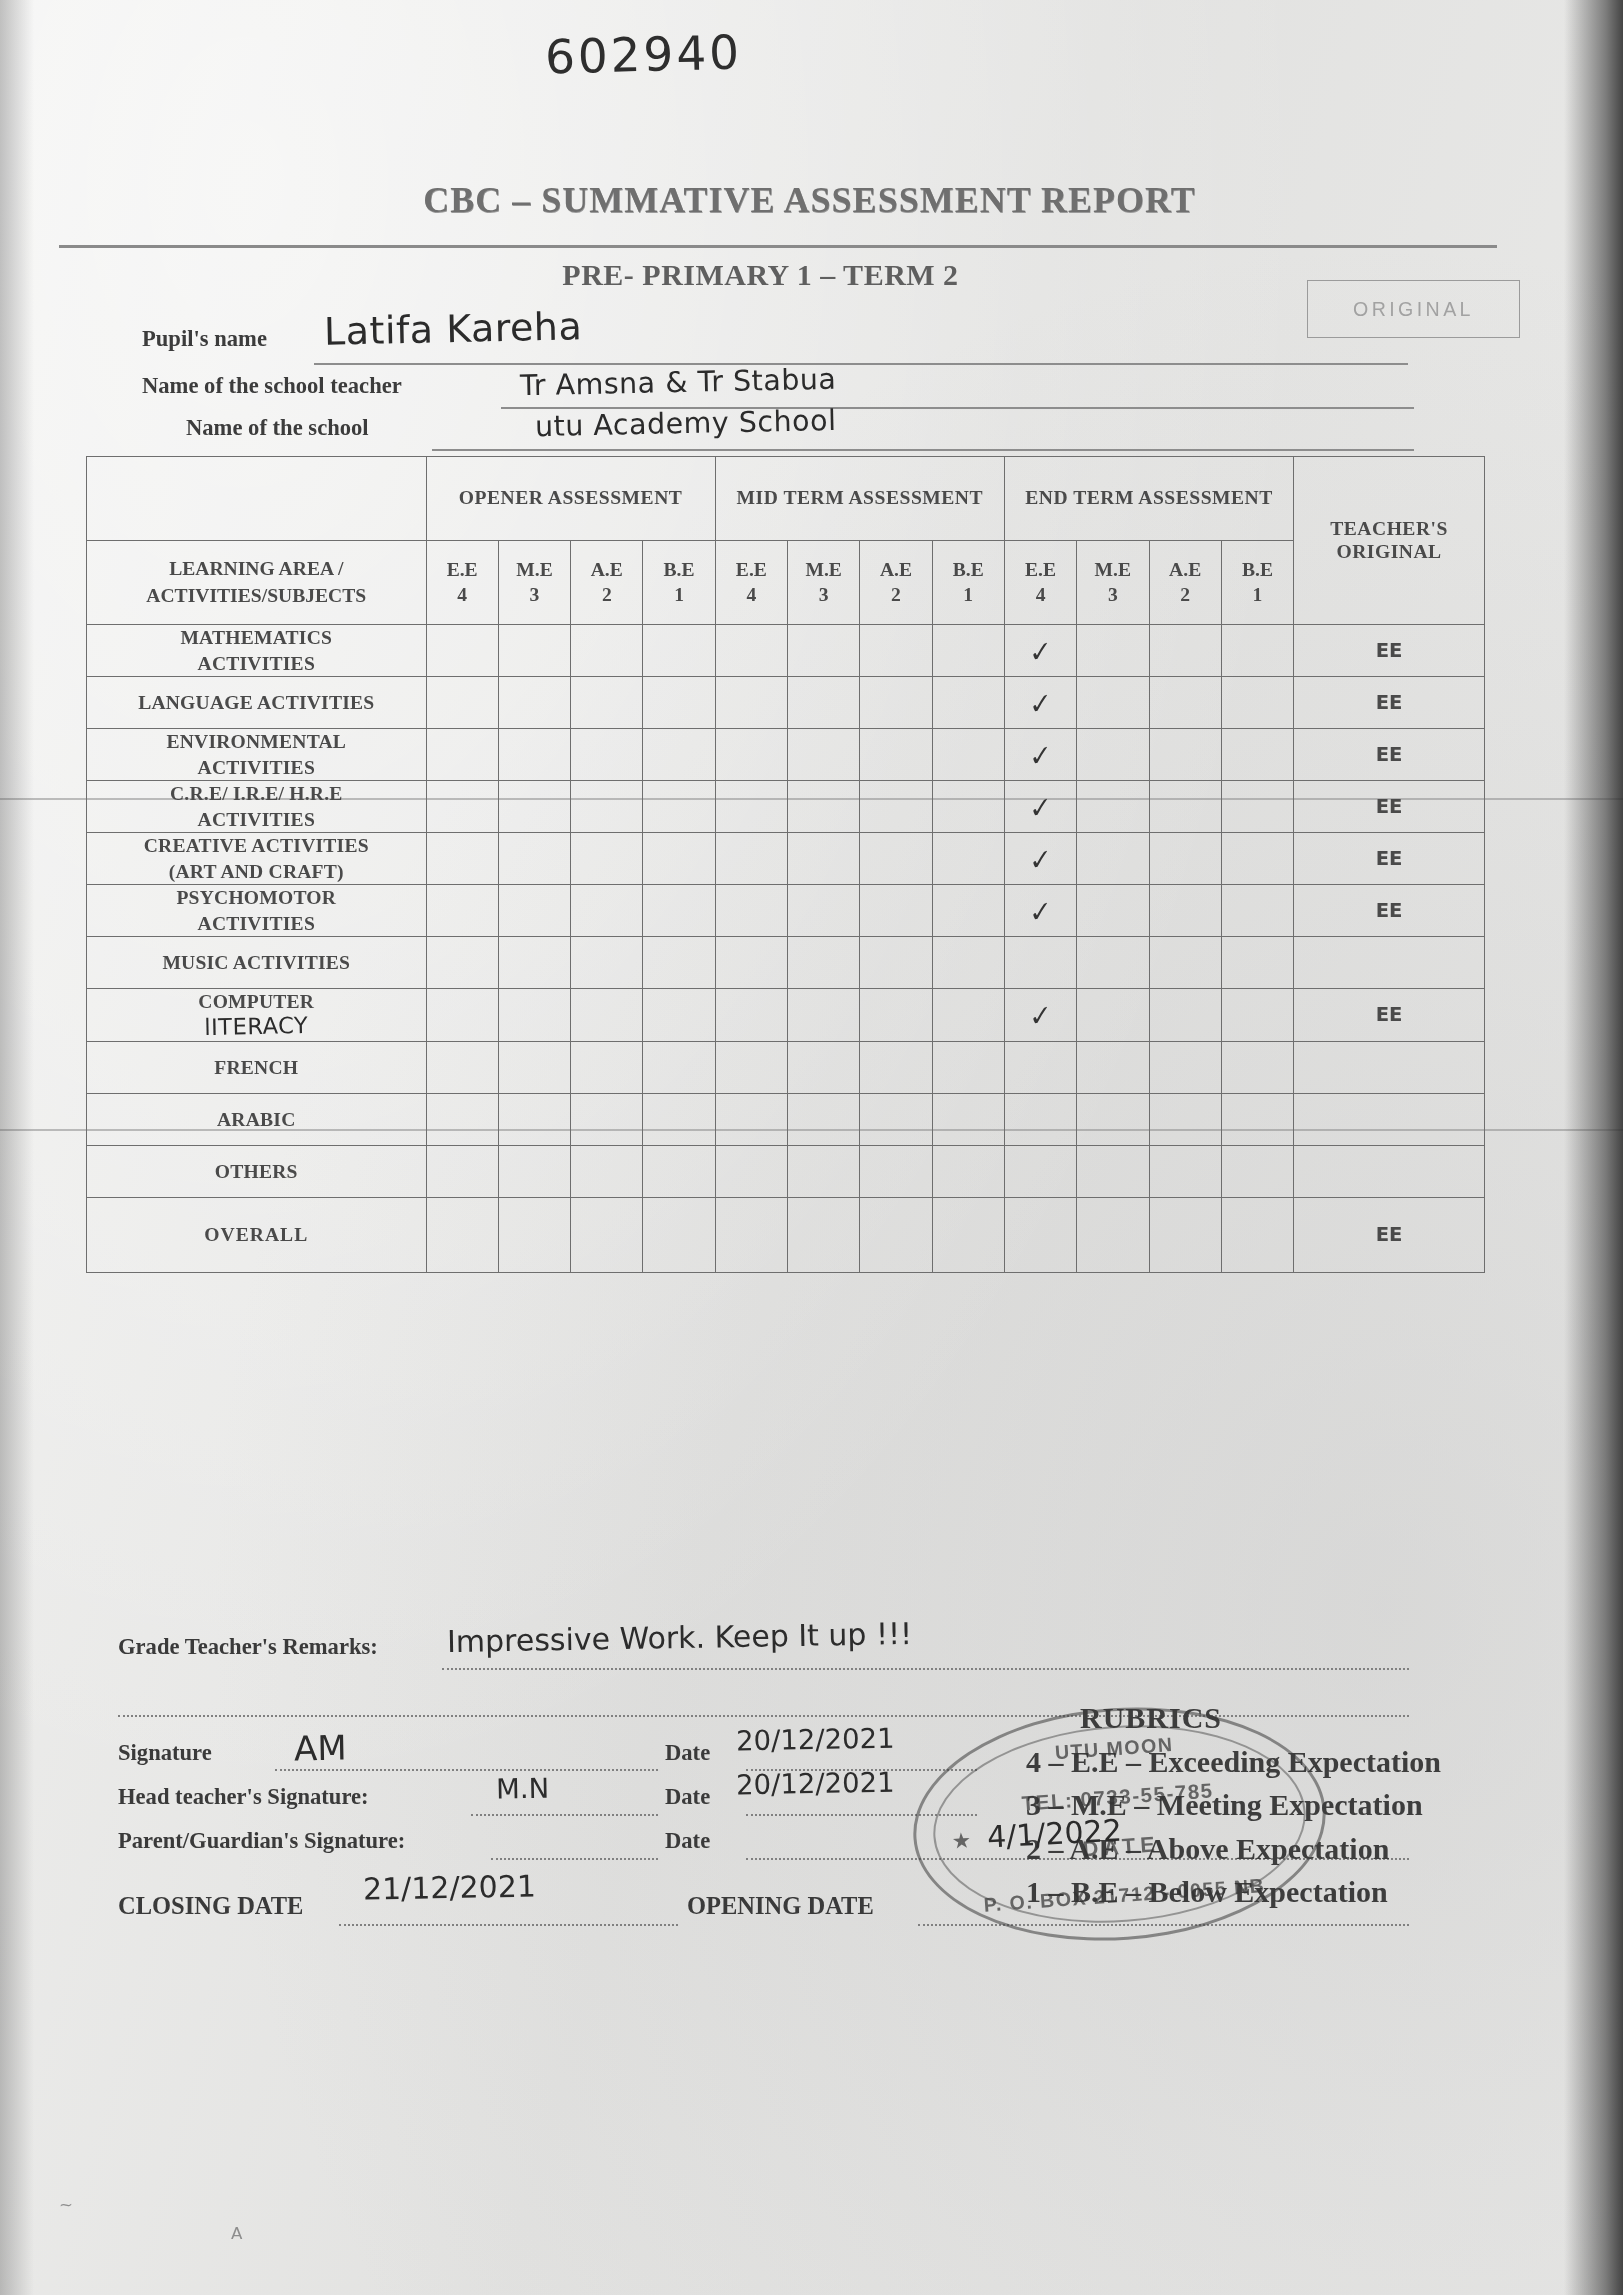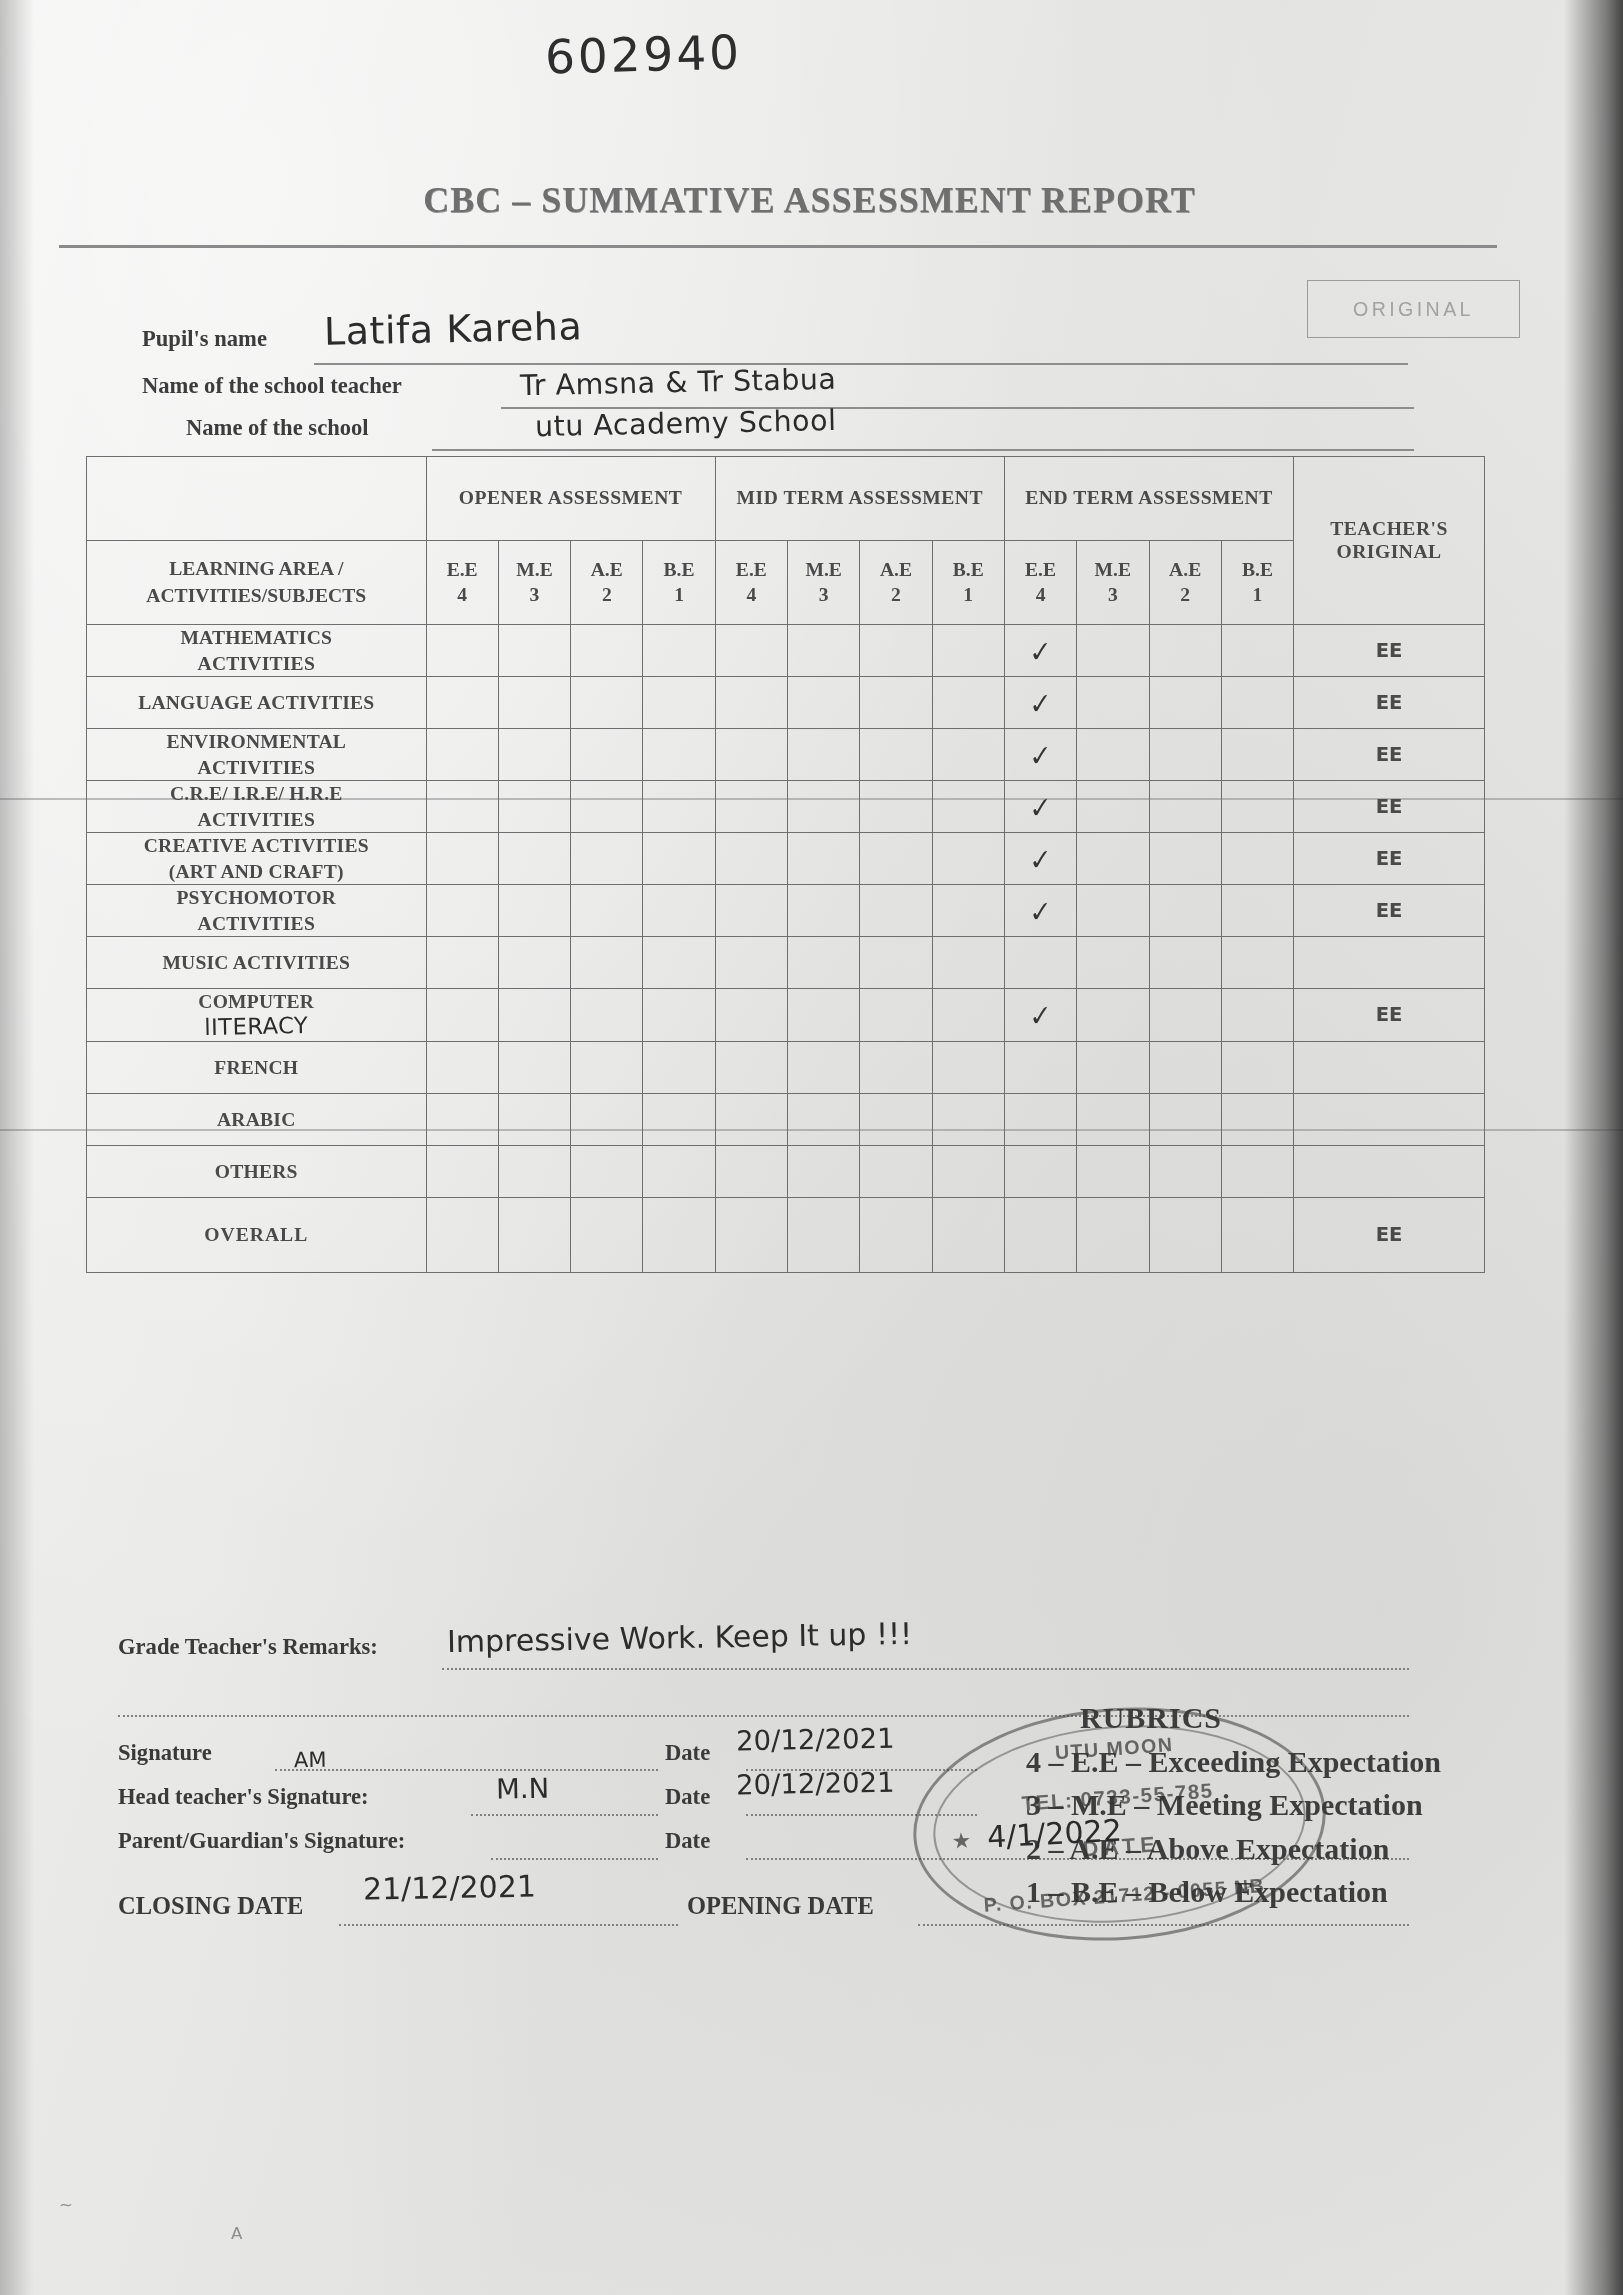--- a/index.html
+++ b/index.html
@@ -295,20 +295,21 @@
 
 <div class="page">
   <div class="scan-noise"></div>
   <div class="fold-line" style="top:798px;"></div>
   <div class="fold-line" style="top:1129px;"></div>
 
   <div class="ref-number">602940</div>
 
   <div class="main-title">CBC – SUMMATIVE ASSESSMENT REPORT</div>
   <div class="rule-under-title"></div>
+  <div class="sub-title">PRE- PRIMARY 1 – TERM 2</div>
   <div class="original-stamp">ORIGINAL</div>
 
   <div class="field-row" style="top:326px;">Pupil's name</div>
   <div class="field-line" style="left:314px; top:363px; width:1094px;"></div>
   <div class="field-value hand hand-lg" style="left:324px; top:307px;">Latifa  Kareha</div>
 
   <div class="field-row" style="top:373px;">Name of the school teacher</div>
   <div class="field-line" style="left:501px; top:407px; width:913px;"></div>
   <div class="field-value hand hand-md" style="left:520px; top:366px;">Tr  Amsna  &amp;  Tr  Stabua</div>
 
@@ -623,21 +624,21 @@
   </table>
 
   <div class="footer">
     <div class="f-label" style="left:118px; top:1634px;">Grade Teacher's Remarks:</div>
     <div class="f-dots" style="left:442px; top:1666px; width:967px;"></div>
     <div class="f-dots" style="left:118px; top:1713px; width:1291px;"></div>
     <div class="f-hand" style="left:447px; top:1620px; font-size:30px;">Impressive    Work.    Keep    It  up  !!!</div>
 
     <div class="f-label" style="left:118px; top:1740px;">Signature</div>
     <div class="f-dots" style="left:275px; top:1767px; width:383px;"></div>
-    <div class="f-hand" style="left:294px; top:1728px; font-size:21px;margin-top:20px;">AM</div>
+    <div class="f-hand" style="left:294px; top:1728px; font-size:34px;">AM</div>
     <div class="f-label" style="left:665px; top:1740px;">Date</div>
     <div class="f-dots" style="left:746px; top:1767px; width:231px;"></div>
     <div class="f-hand" style="left:736px; top:1723px; font-size:27.5px;">20/12/2021</div>
 
     <div class="f-label" style="left:118px; top:1784px;">Head teacher's Signature: </div>
     <div class="f-dots" style="left:471px; top:1812px; width:187px;"></div>
     <div class="f-hand" style="left:496px; top:1772px; font-size:27.5px;">M.N</div>
     <div class="f-label" style="left:665px; top:1784px;">Date</div>
     <div class="f-dots" style="left:746px; top:1812px; width:231px;"></div>
     <div class="f-hand" style="left:736px; top:1767px; font-size:27.5px;">20/12/2021</div>

